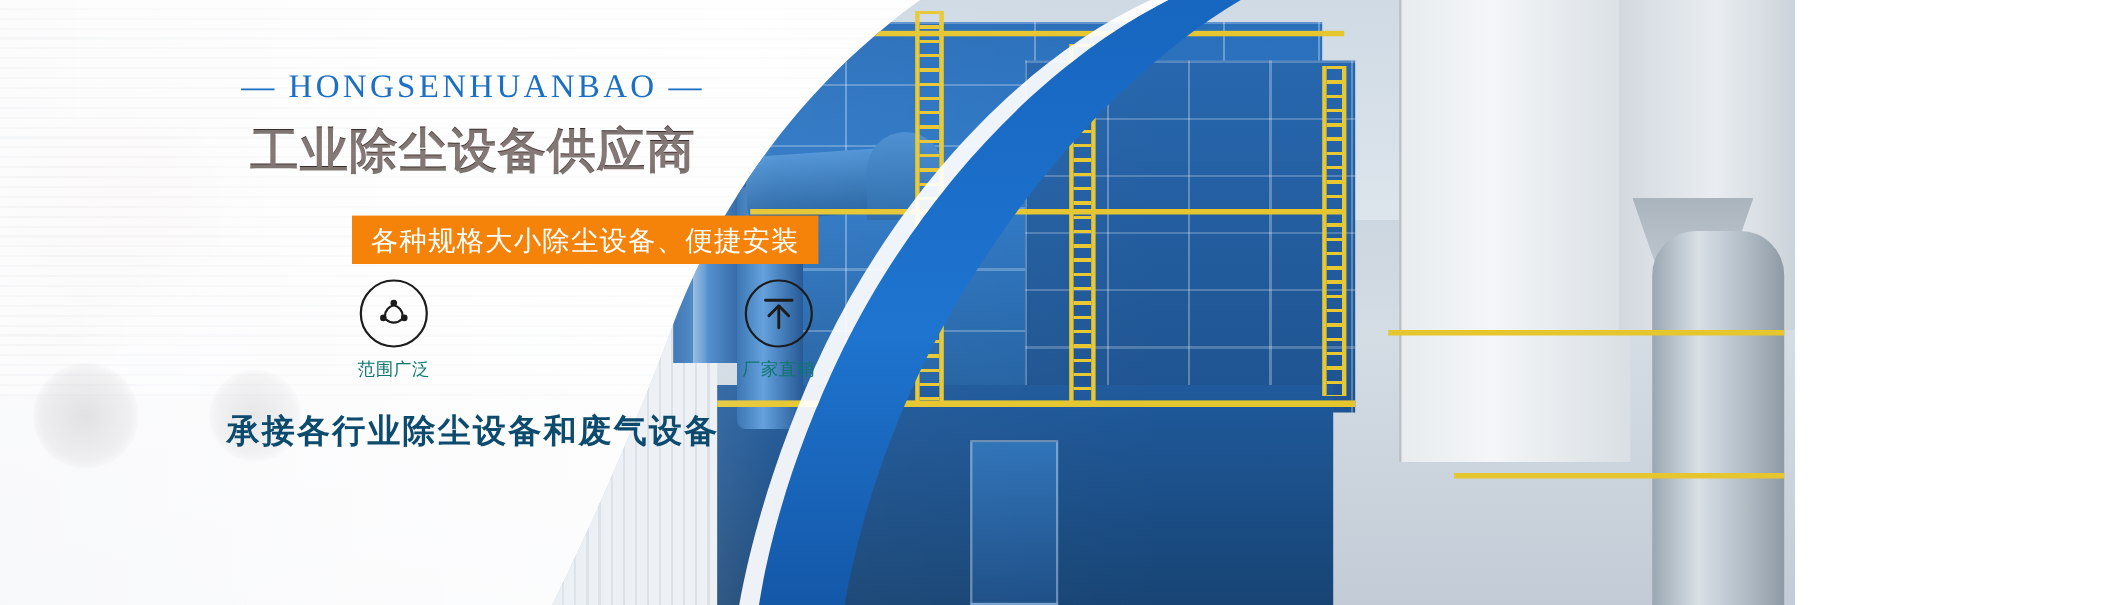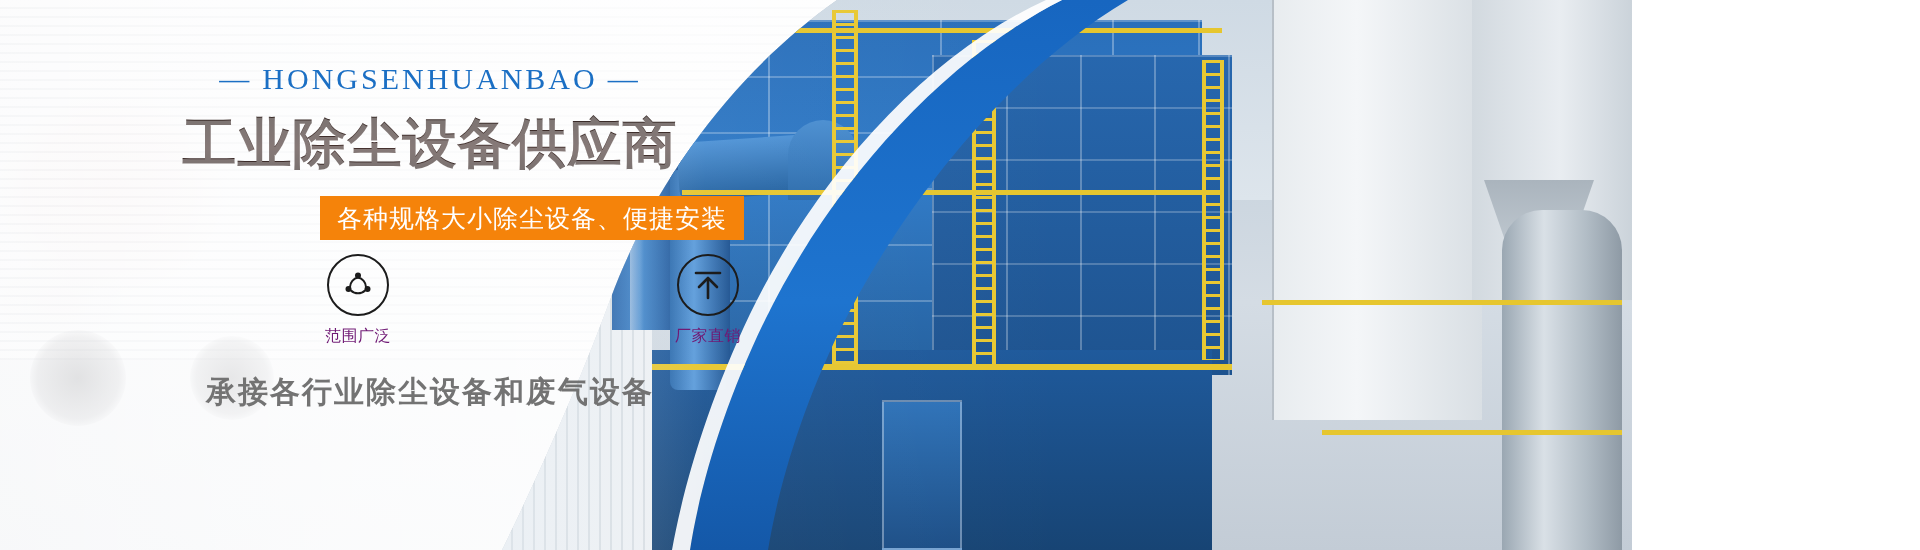--- a/index.html
+++ b/index.html
@@ -146,21 +146,21 @@
     position:absolute; left:0; top:62px; width:860px;
     text-align:center;
     font-family:"Liberation Serif","DejaVu Serif",serif;
     font-size:30px; letter-spacing:3px; color:#1b6fc4; white-space:nowrap;
   }
   .tagline-top .dash { display:inline-block; padding:0 10px; font-weight:400; }
 
   .headline {
     position:absolute; left:0; top:108px; width:860px;
     text-align:center;
-    font-size:54px; font-weight:bold; letter-spacing:1px;
+    font-size:44px; font-weight:bold; letter-spacing:1px;
     color:#2e2321;
     background:linear-gradient(to bottom,#332724 0%,#463330 55%,#2b201e 100%);
     -webkit-background-clip:text; background-clip:text;
     -webkit-text-fill-color:transparent;
     text-shadow:0 1px 0 rgba(255,255,255,.35);
     white-space:nowrap;
     font-family:Liberation Serif, serif;
   }
 
   .orange-bar {
@@ -178,26 +178,26 @@
     position:absolute; left:308px; top:254px; width:450px;
     display:flex; justify-content:space-between;
   }
   .feature { width:100px; text-align:center; }
   .feat-circle {
     width:62px; height:62px; margin:0 auto 10px auto;
     border:2px solid #1c1c1c; border-radius:50%;
     display:flex; align-items:center; justify-content:center;
     background:transparent;
   }
-  .feat-label { font-size:16px; color:#701a75; letter-spacing:.5px; white-space:nowrap; }
+  .feat-label { font-size:16px; color:#0f766e; letter-spacing:.5px; white-space:nowrap; }
 
   .tagline-bottom {
     position:absolute; left:0; top:372px; width:860px;
     text-align:center;
-    font-size:30px; font-weight:bold; color:#737373; letter-spacing:2px;
+    font-size:30px; font-weight:bold; color:#0c4a6e; letter-spacing:2px;
     white-space:nowrap;
   }
 </style>
 </head>
 <body>
 
 <div id="banner">
 
   <div class="bg-left"></div>
   <div class="bg-slats"></div>

